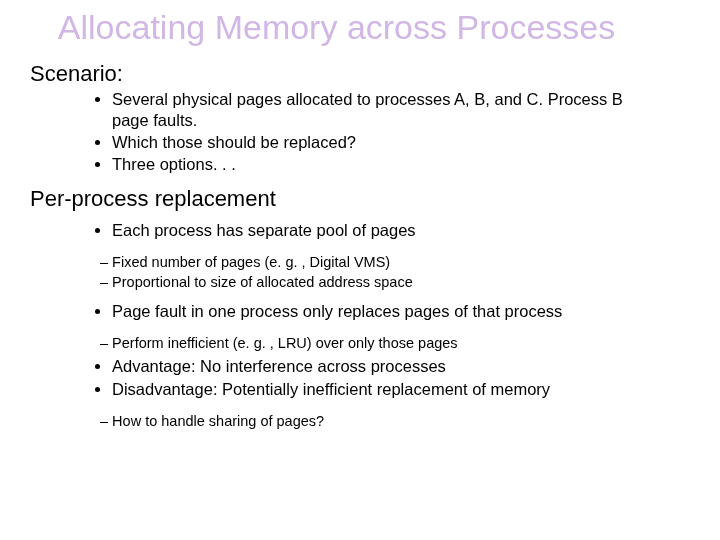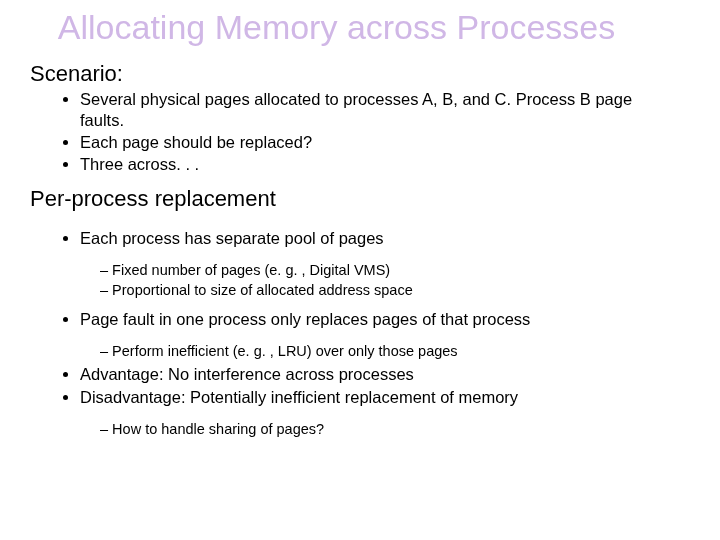--- a/index.html
+++ b/index.html
@@ -26,31 +26,31 @@
     margin: 0 0 14px 0;
     font-weight: normal;
   }
   .h1 {
     font-size: 22px;
     margin: 12px 0 2px 0;
     font-weight: normal;
   }
   .h1b {
     font-size: 22px;
-    margin: 10px 0 16px 0;
+    margin: 10px 0 8px 0;
     font-weight: normal;
   }
   .lvl1 {
     list-style: disc;
     margin: 0 0 4px 0;
     padding-left: 50px;
     font-size: 16.5px;
     line-height: 1.28;
   }
-  .lvl1 > li { margin-bottom: 1px; }
+  .lvl1 > li { margin-bottom: 1px; margin-left: 32px; }
   .lvl2 {
     list-style: none;
     margin: 12px 0 3px 0;
     padding-left: 70px;
     font-size: 14.5px;
     line-height: 1.35;
   }
   .lvl2 > li::before {
     content: "–  ";
   }
@@ -60,22 +60,22 @@
 </head>
 <body>
 
 <div class="slide">
 
   <h1 class="title">Allocating Memory across Processes</h1>
 
   <div class="h1">Scenario:</div>
   <ul class="lvl1">
     <li>Several physical pages allocated to processes A, B, and C. Process B page faults.</li>
-    <li>Each page should be replaced?</li>
-    <li>Three across. . .</li>
+    <li>Which those should be replaced?</li>
+    <li>Three options. . .</li>
   </ul>
 
   <div class="h1b">Per-process replacement</div>
 
   <ul class="lvl1">
     <li>Each process has separate pool of pages</li>
   </ul>
   <ul class="lvl2">
     <li>Fixed number of pages (e. g. , Digital VMS)</li>
     <li>Proportional to size of allocated address space</li>

